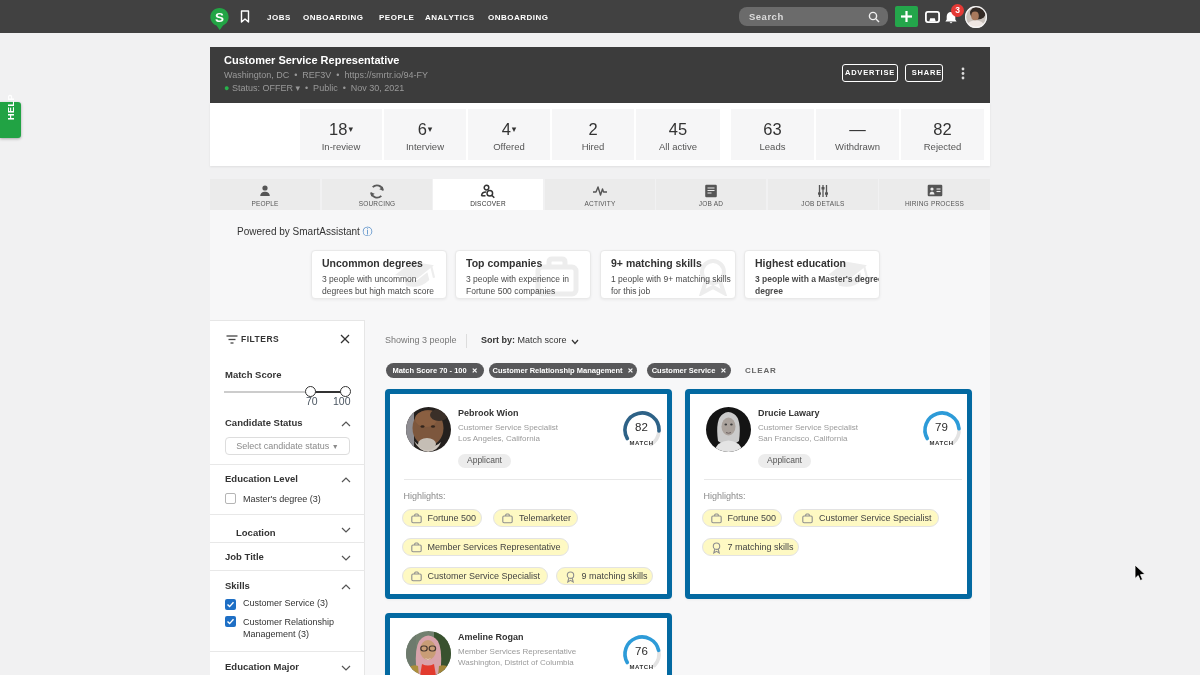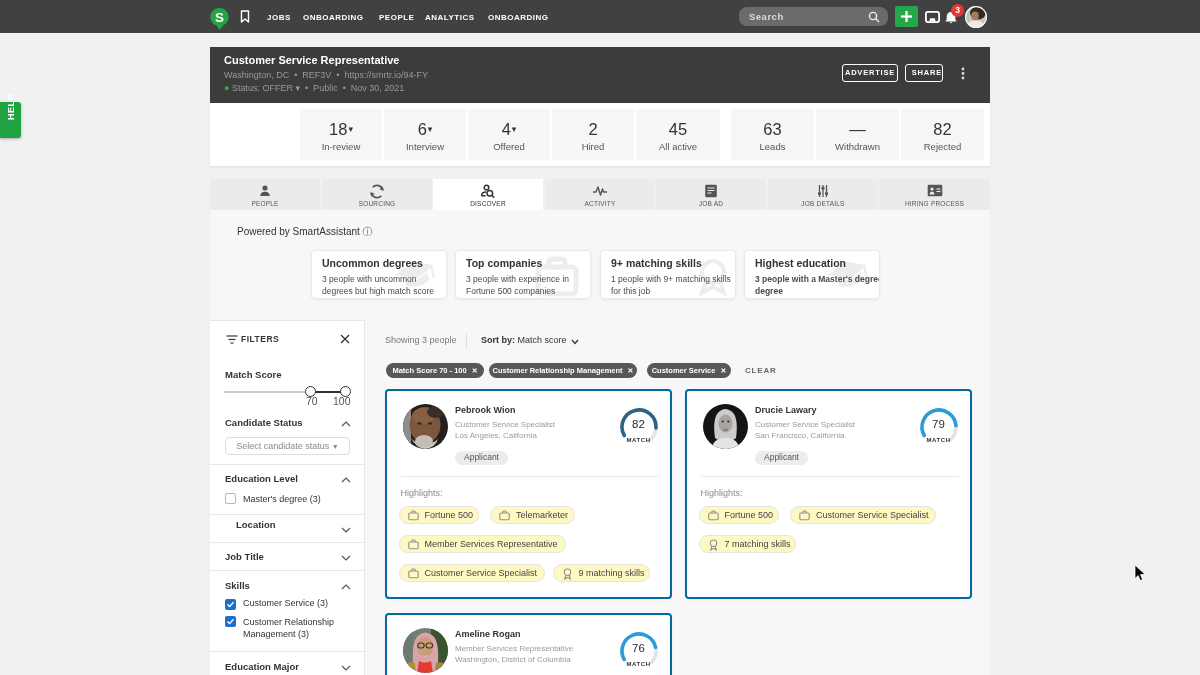--- a/index.html
+++ b/index.html
@@ -49,21 +49,21 @@
 
 #sidebar { position:absolute; left:0px; top:110px; width:155px; height:355px; background:#fff; border-top:1px solid #e6e6e6; border-right:1px solid #e6e6e6; }
 .sb { position:absolute; font-size:9.5px; color:#333; }
 .sbhead { font-weight:bold; font-size:9.5px; color:#333; }
 .sbdiv { position:absolute; left:0; width:155px; border-top:1px solid #e8e8e8; }
 
 
 #main { position:absolute; left:155px; top:110px; width:625px; height:355px; }
 .chip { position:absolute; height:15.5px; background:#58585a; border-radius:8px; color:#fff; font-size:7.5px; font-weight:bold; line-height:15.5px; text-align:center; white-space:nowrap; }
 .chip .cx { font-size:7px; margin-left:5px; }
-.ccard { position:absolute; background:#fff; border:2px solid #0369a1; border-radius:4px; box-shadow:0 1px 3px rgba(0,0,0,.05); }
+.ccard { position:absolute; background:#fff; border:5px solid #0369a1; border-radius:4px; box-shadow:0 1px 3px rgba(0,0,0,.05); }
 .cname { font-size:9px; font-weight:bold; color:#333; }
 .csub { font-size:8px; color:#9a9a9a; }
 .apill { height:13.5px; background:#ececec; border-radius:7px; font-size:8.5px; color:#555; line-height:13.5px; padding:0 9px; }
 .mnum { font-size:11.5px; color:#2b2b2b; text-align:center; }
 .mlab { font-size:6px; font-weight:bold; color:#333; letter-spacing:0.6px; text-align:center; }
 .cdiv { border-top:1px solid #e8e8e8; }
 .hlab { font-size:9px; color:#8a8a8a; }
 .pill { position:absolute; height:18px; border:1px solid #e3e3e3; border-radius:9.5px; background:#fef9c3; font-size:9px; color:#444; line-height:16.5px; padding:0 8px 0 25px; white-space:nowrap; }
 .pi { position:absolute; left:8px; top:3px; }
 .chevs { width:10px; height:8px; }
@@ -326,21 +326,21 @@
       </svg>
     <div class="abs" style="left:15px; top:116px; width:125px; height:18px; border:1px solid #ddd; border-radius:4px; font-size:9px; color:#8a8a8a; line-height:17px; text-align:center;">Select candidate status <span style="font-size:7px;">▼</span></div>
     <div class="sbdiv" style="top:143px;"></div>
     <div class="sb sbhead" style="left:15px; top:152px;">Education Level</div>
     <svg class="abs chevs" style="left:131px; top:155px;">
         <use href="#chup"></use>
       </svg>
     <div class="abs" style="left:15px; top:172px; width:11px; height:11px; background:#fff; border:1px solid #b5b5b5; border-radius:2px;"></div>
     <div class="sb" style="left:33px; top:173px; font-size:9px;">Master's degree (3)</div>
     <div class="sbdiv" style="top:193px;"></div>
-    <div class="sb sbhead" style="left:15px; top:198px;padding-left:11px;">Location</div>
+    <div class="sb sbhead" style="left:15px; top:206px;padding-left:11px;">Location</div>
     <svg class="abs chevs" style="left:131px; top:205px;">
         <use href="#chdn"></use>
       </svg>
     <div class="sbdiv" style="top:221px;"></div>
     <div class="sb sbhead" style="left:15px; top:230px;">Job Title</div>
     <svg class="abs chevs" style="left:131px; top:233px;">
         <use href="#chdn"></use>
       </svg>
     <div class="sbdiv" style="top:249px;"></div>
     <div class="sb sbhead" style="left:15px; top:259px;">Skills</div>

